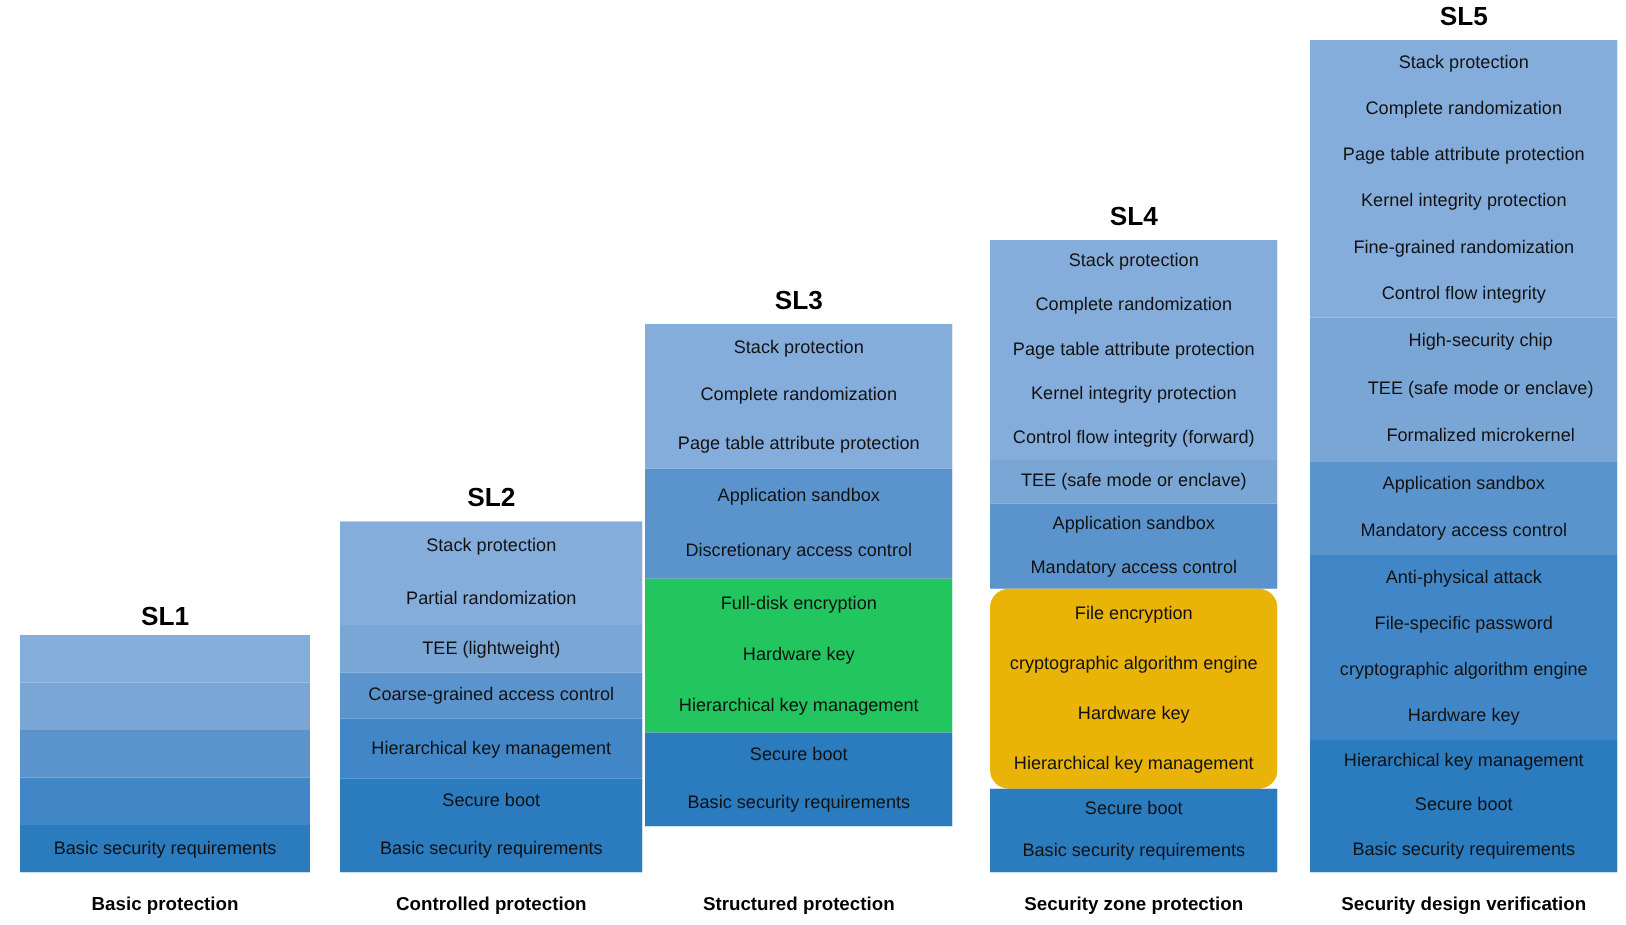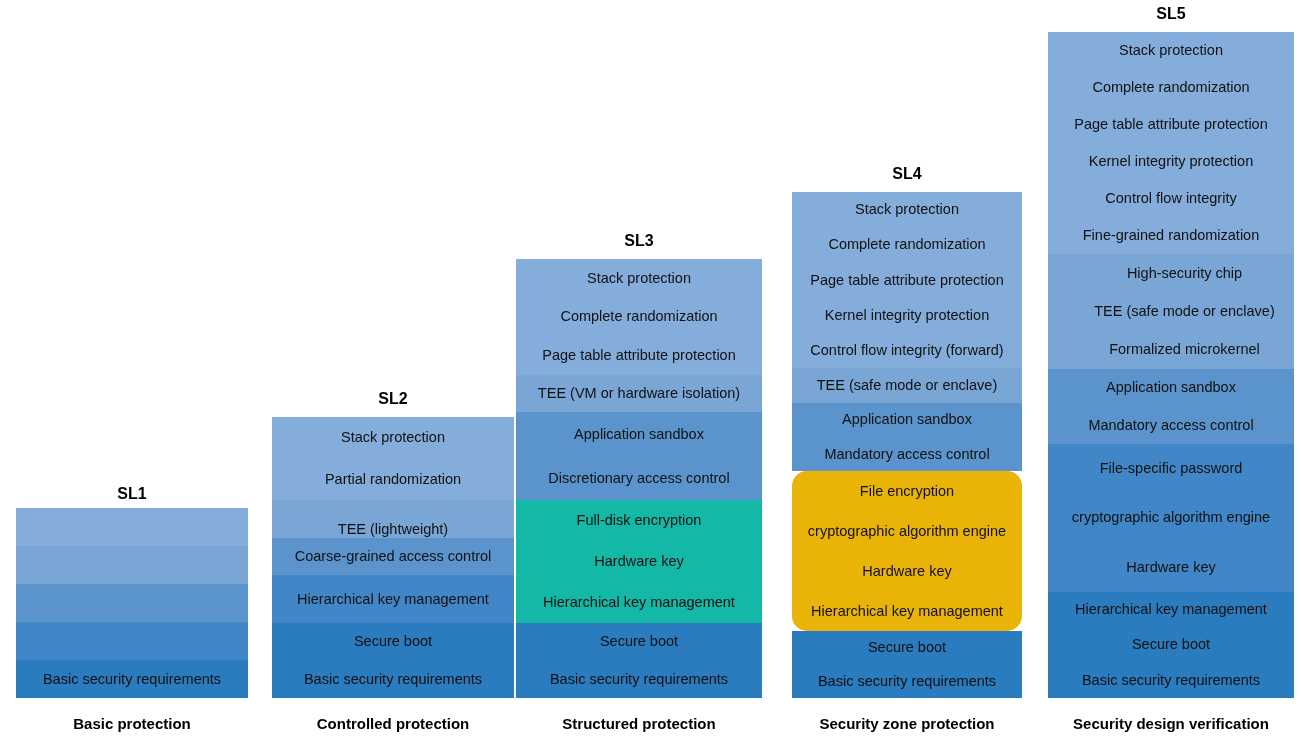--- a/index.html
+++ b/index.html
@@ -28,21 +28,21 @@
   .column {
     position: absolute;
     box-sizing: border-box;
   }
 
   .col-title {
     position: absolute;
     left: 0;
     width: 100%;
     text-align: center;
-    font-size: 16px;
+    font-size: 21px;
     font-weight: bold;
     color: #000000;
     white-space: nowrap;
     line-height: 18px;
   }
 
   .stack {
     position: absolute;
     left: 0;
     width: 100%;
@@ -111,21 +111,21 @@
       </div>
       <div class="col-footer" style="top: 715px;">Basic protection</div>
     </div>
     <div class="column" style="left: 272px; top: 0px; width: 242px; height: 740px;">
       <div class="col-title" style="top: 390px;">SL2</div>
       <div class="stack" style="top: 417px; height: 281px;">
         <div class="band" style="height: 83px; background: rgb(133, 173, 219);">
           <div class="item">Stack protection</div>
           <div class="item">Partial randomization</div>
         </div>
-        <div class="band" style="height: 38px; background: rgb(122, 166, 214); justify-content: flex-end;">
+        <div class="band" style="height: 38px; background: rgb(122, 166, 214);">
           <div class="item">TEE (lightweight)</div>
         </div>
         <div class="band" style="height: 37px; background: rgb(91, 148, 205);">
           <div class="item">Coarse-grained access control</div>
         </div>
         <div class="band" style="height: 48px; background: rgb(65, 135, 200);">
           <div class="item">Hierarchical key management</div>
         </div>
         <div class="band" style="height: 75px; background: rgb(43, 123, 191);">
           <div class="item">Secure boot</div>
@@ -135,28 +135,25 @@
       <div class="col-footer" style="top: 715px;">Controlled protection</div>
     </div>
     <div class="column" style="left: 516px; top: 0px; width: 246px; height: 740px;">
       <div class="col-title" style="top: 232px;">SL3</div>
       <div class="stack" style="top: 259px; height: 439px;">
         <div class="band" style="height: 116px; background: rgb(133, 173, 219);">
           <div class="item">Stack protection</div>
           <div class="item">Complete randomization</div>
           <div class="item">Page table attribute protection</div>
         </div>
-        <div class="band" style="height: 37px; background: rgb(122, 166, 214);">
-          <div class="item">TEE (VM or hardware isolation)</div>
-        </div>
         <div class="band" style="height: 88px; background: rgb(91, 148, 205);">
           <div class="item">Application sandbox</div>
           <div class="item">Discretionary access control</div>
         </div>
-        <div class="band" style="height: 123px; background: #14b8a6;">
+        <div class="band" style="height: 123px; background: #22c55e;">
           <div class="item">Full-disk encryption</div>
           <div class="item">Hardware key</div>
           <div class="item">Hierarchical key management</div>
         </div>
         <div class="band" style="height: 75px; background: rgb(43, 123, 191);">
           <div class="item">Secure boot</div>
           <div class="item">Basic security requirements</div>
         </div>
       </div>
       <div class="col-footer" style="top: 715px;">Structured protection</div>
@@ -192,33 +189,34 @@
       <div class="col-footer" style="top: 715px;">Security zone protection</div>
     </div>
     <div class="column" style="left: 1048px; top: 0px; width: 246px; height: 740px;">
       <div class="col-title" style="top: 5px;">SL5</div>
       <div class="stack" style="top: 32px; height: 666px;">
         <div class="band" style="height: 222px; background: rgb(133, 173, 219);">
           <div class="item">Stack protection</div>
           <div class="item">Complete randomization</div>
           <div class="item">Page table attribute protection</div>
           <div class="item">Kernel integrity protection</div>
+          <div class="item">Fine-grained randomization</div>
           <div class="item">Control flow integrity</div>
-          <div class="item">Fine-grained randomization</div>
         </div>
         <div class="band" style="height: 115px; background: rgb(122, 166, 214); padding-left: 27px;">
           <div class="item">High-security chip</div>
           <div class="item">TEE (safe mode or enclave)</div>
           <div class="item">Formalized microkernel</div>
         </div>
         <div class="band" style="height: 75px; background: rgb(91, 148, 205);">
           <div class="item">Application sandbox</div>
           <div class="item">Mandatory access control</div>
         </div>
         <div class="band" style="height: 148px; background: rgb(65, 135, 200);">
+          <div class="item">Anti-physical attack</div>
           <div class="item">File-specific password</div>
           <div class="item">cryptographic algorithm engine</div>
           <div class="item">Hardware key</div>
         </div>
         <div class="band" style="height: 106px; background: rgb(43, 123, 191);">
           <div class="item">Hierarchical key management</div>
           <div class="item">Secure boot</div>
           <div class="item">Basic security requirements</div>
         </div>
       </div>

